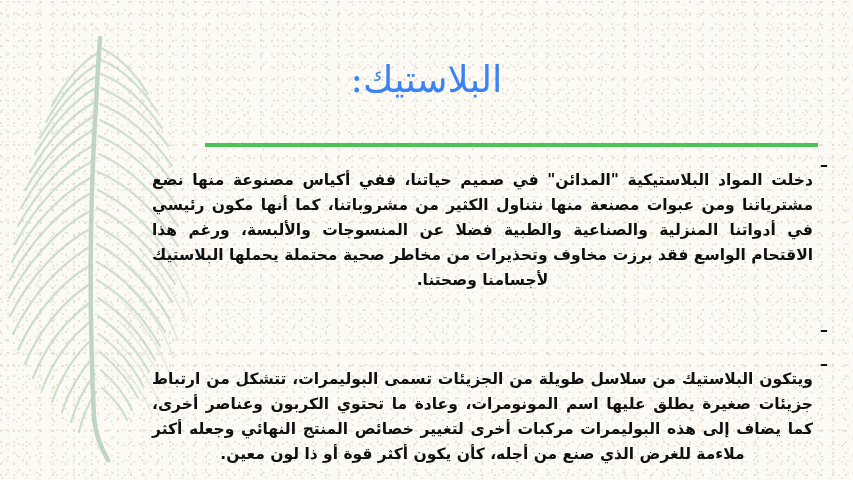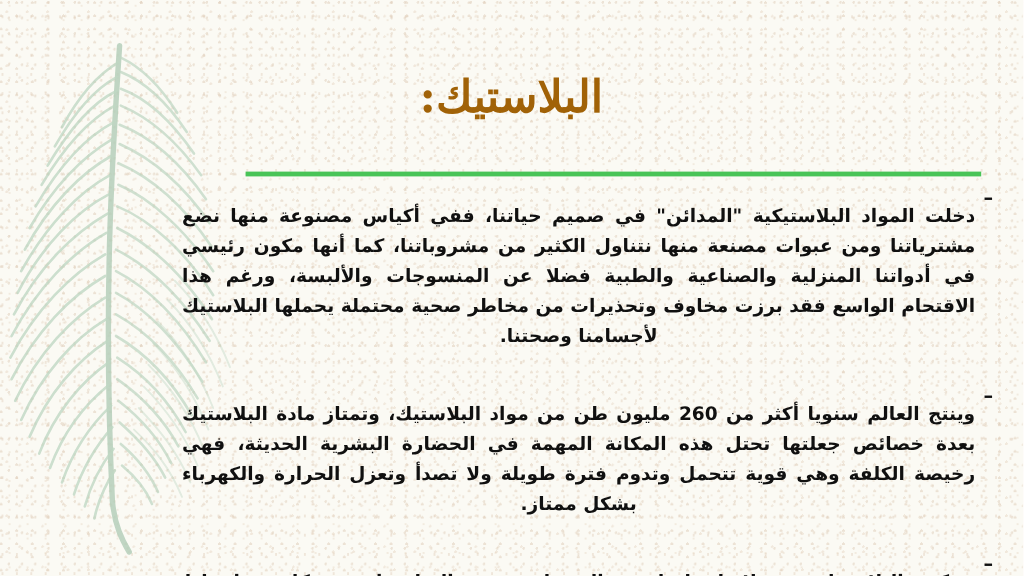--- a/index.html
+++ b/index.html
@@ -49,22 +49,22 @@
     left: 0;
     right: 0;
     text-align: center;
   }
 
   #slide-title {
     display: inline-block;
     font-family: "DejaVu Serif", "Liberation Serif", serif;
     font-size: 37px;
     line-height: 1.15;
-    color: #a16207;
-    font-weight: 700;
+    color: #3b82f6;
+    font-weight: 400;
     letter-spacing: 0;
     white-space: nowrap;
   }
 
   #divider-line {
     position: absolute;
     left: 205px;
     top: 143px;
     width: 613px;
     height: 4px;
@@ -192,21 +192,20 @@
 
   <div id="body-area">
 
     <div class="bullet-para" id="para-1">
       <span class="bullet-marker">–</span>
       <p class="bullet-text">دخلت المواد البلاستيكية "المدائن" في صميم حياتنا، ففي أكياس مصنوعة منها نضع مشترياتنا ومن عبوات مصنعة منها نتناول الكثير من مشروباتنا، كما أنها مكون رئيسي في أدواتنا المنزلية والصناعية والطبية فضلا عن المنسوجات والألبسة، ورغم هذا الاقتحام الواسع فقد برزت مخاوف وتحذيرات من مخاطر صحية محتملة يحملها البلاستيك لأجسامنا وصحتنا.</p>
     </div>
 
     <div class="bullet-para" id="para-2">
       <span class="bullet-marker">–</span>
-      <p class="bullet-text">وينتج العالم سنويا أكثر من 260 مليون طن من مواد البلاستيك، وتمتاز مادة البلاستيك بعدة خصائص جعلتها تحتل هذه المكانة المهمة في الحضارة البشرية الحديثة، فهي رخيصة الكلفة وهي قوية تتحمل وتدوم فترة طويلة ولا تصدأ وتعزل الحرارة والكهرباء بشكل ممتاز.</p>
     </div>
 
     <div class="bullet-para" id="para-3">
       <span class="bullet-marker">–</span>
       <p class="bullet-text">ويتكون البلاستيك من سلاسل طويلة من الجزيئات تسمى البوليمرات، تتشكل من ارتباط جزيئات صغيرة يطلق عليها اسم المونومرات، وعادة ما تحتوي الكربون وعناصر أخرى، كما يضاف إلى هذه البوليمرات مركبات أخرى لتغيير خصائص المنتج النهائي وجعله أكثر ملاءمة للغرض الذي صنع من أجله، كأن يكون أكثر قوة أو ذا لون معين.</p>
     </div>
 
   </div>
 </div>
 

